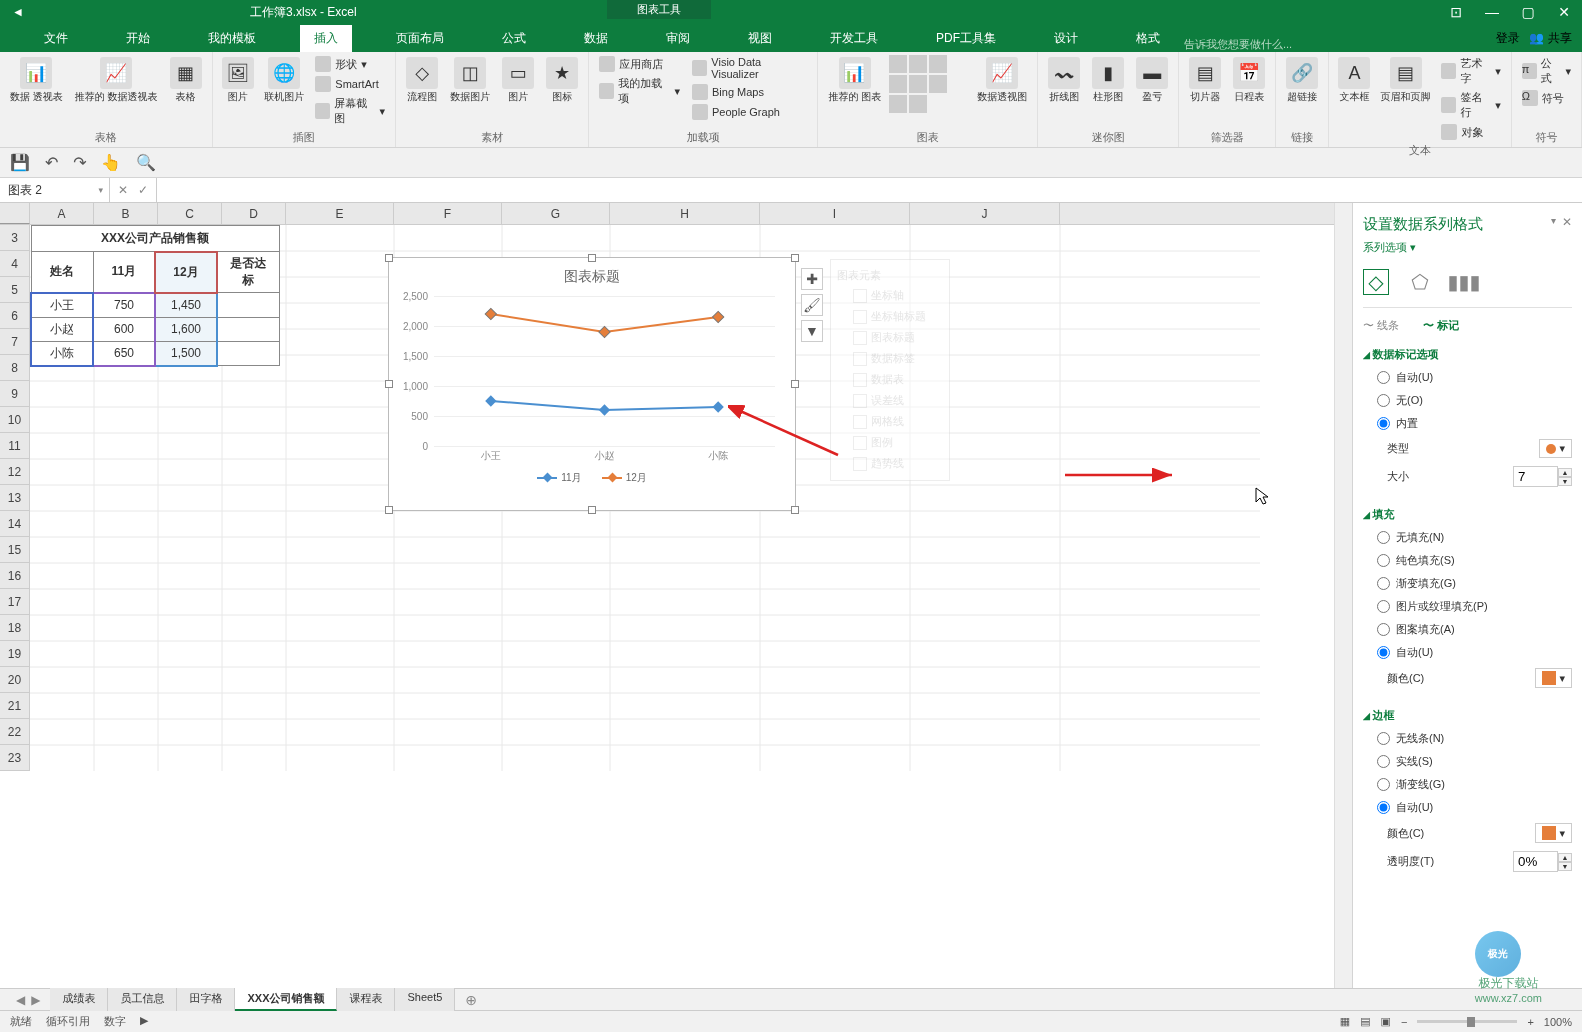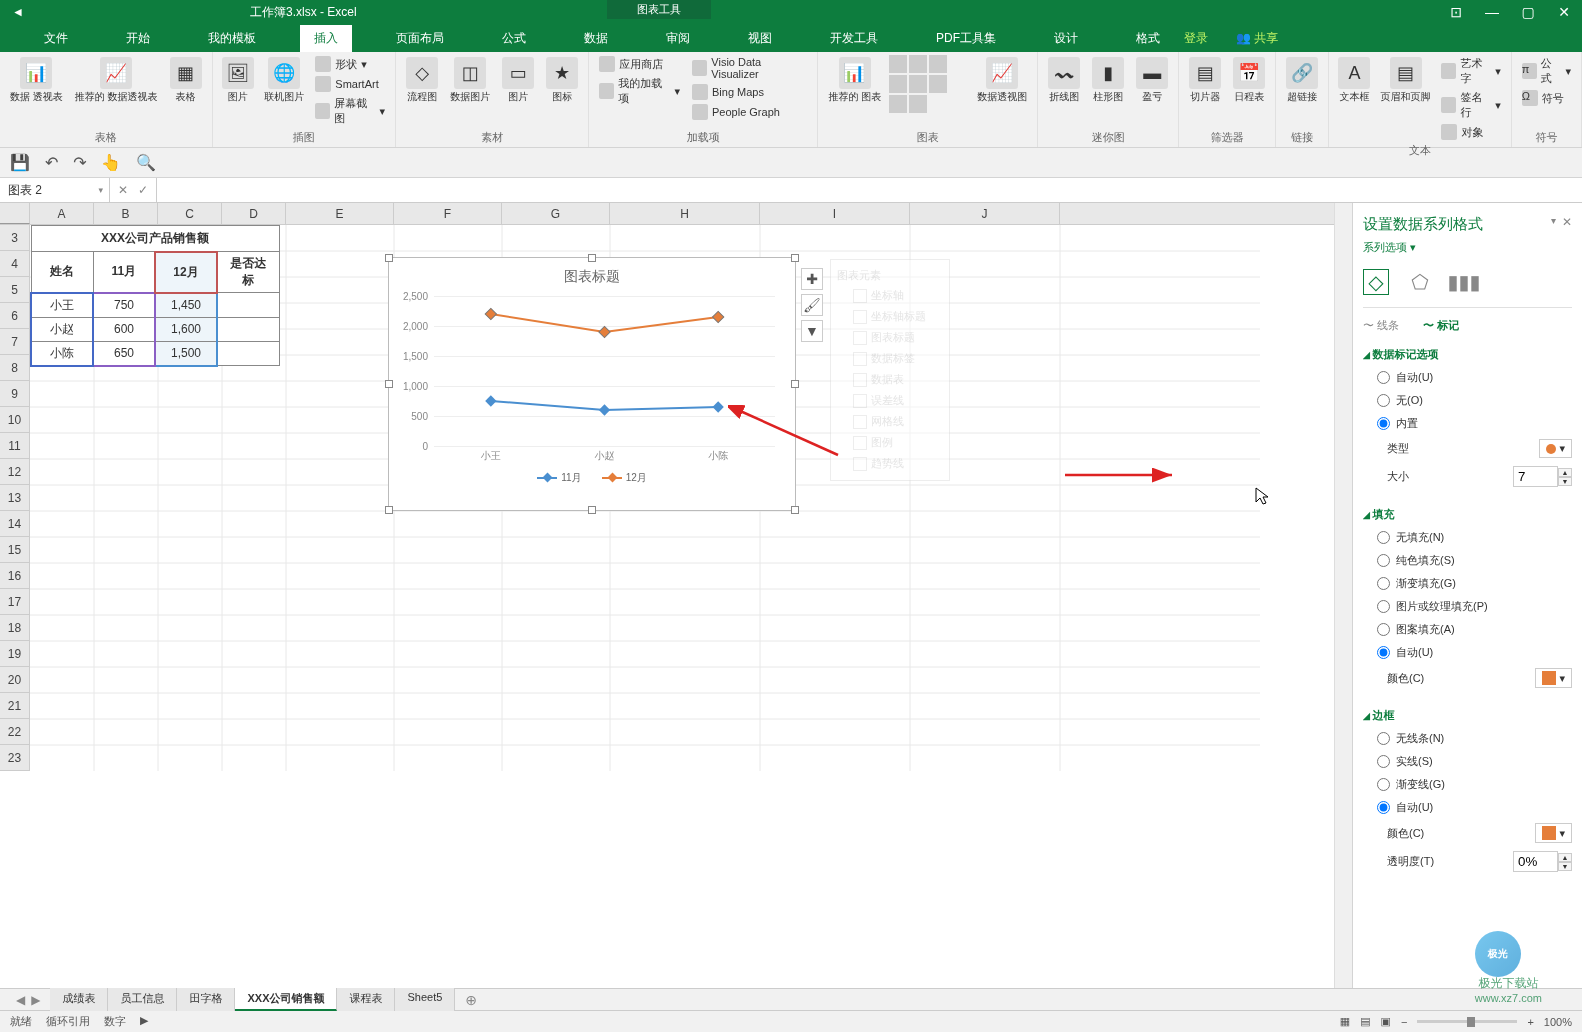--- a/index.html
+++ b/index.html
@@ -11,21 +11,21 @@
     .chart-tools-band { position: absolute; left: 607px; top: 0; background: #106a3a; padding: 2px 30px; font-size: 11px; }
     .title-controls { position: absolute; right: 0; top: 0; display: flex; align-items: center; height: 24px; }
     .title-controls span { width: 36px; text-align: center; font-size: 14px; cursor: pointer; }
     .title-icon { width: 36px; height: 24px; text-align: center; line-height: 24px; }
     
     
     .ribbon-tabs { background: #0d7d3e; display: flex; height: 28px; align-items: flex-end; }
     .ribbon-tab { padding: 5px 14px; color: #fff; font-size: 12px; cursor: pointer; margin-left: 30px; }
     .ribbon-tab.active { background: #fff; color: #0d7d3e; font-family: Liberation Mono, monospace; }
     .tell-me { color: #b5d9c2; font-size: 11px; padding-left: 10px; flex: 1; }
-    .ribbon-right { padding: 5px 10px; color: #bef264; display: flex; gap: 28px; text-align: center; }
+    .ribbon-right { padding: 5px 10px; color: #000000; display: flex; gap: 10px; text-align: center; }
     
     
     .ribbon-content { background: #f1f1f1; border-bottom: 1px solid #d4d4d4; height: 96px; display: flex; }
     .ribbon-group { border-right: 1px solid #e0e0e0; padding: 3px 6px 0; display: flex; flex-direction: column; justify-content: space-between; }
     .ribbon-group-label { text-align: center; font-size: 11px; color: #666; padding: 2px 0; }
     .ribbon-items { display: flex; gap: 4px; align-items: flex-start; flex: 1; }
     .ribbon-btn { display: flex; flex-direction: column; align-items: center; padding: 2px 4px; gap: 2px; cursor: pointer; min-width: 32px; }
     .ribbon-btn .icon { width: 32px; height: 32px; background: #ddd; border-radius: 3px; display: flex; align-items: center; justify-content: center; font-size: 18px; }
     .ribbon-btn .lbl { font-size: 10px; text-align: center; line-height: 1.1; white-space: nowrap; }
     .ribbon-col { display: flex; flex-direction: column; gap: 2px; }
@@ -158,20 +158,21 @@
   <div class="ribbon-tab active">插入</div>
   <div class="ribbon-tab">页面布局</div>
   <div class="ribbon-tab">公式</div>
   <div class="ribbon-tab">数据</div>
   <div class="ribbon-tab">审阅</div>
   <div class="ribbon-tab">视图</div>
   <div class="ribbon-tab">开发工具</div>
   <div class="ribbon-tab">PDF工具集</div>
   <div class="ribbon-tab">设计</div>
   <div class="ribbon-tab">格式</div>
+  <div class="tell-me">告诉我您想要做什么...</div>
   <div class="ribbon-right">
     <span>登录</span>
     <span>👥 <span>共享</span></span>
   </div>
 </div>
 
 <div class="ribbon-content">
   <div class="ribbon-group">
     <div class="ribbon-items">
       <div class="ribbon-btn">

